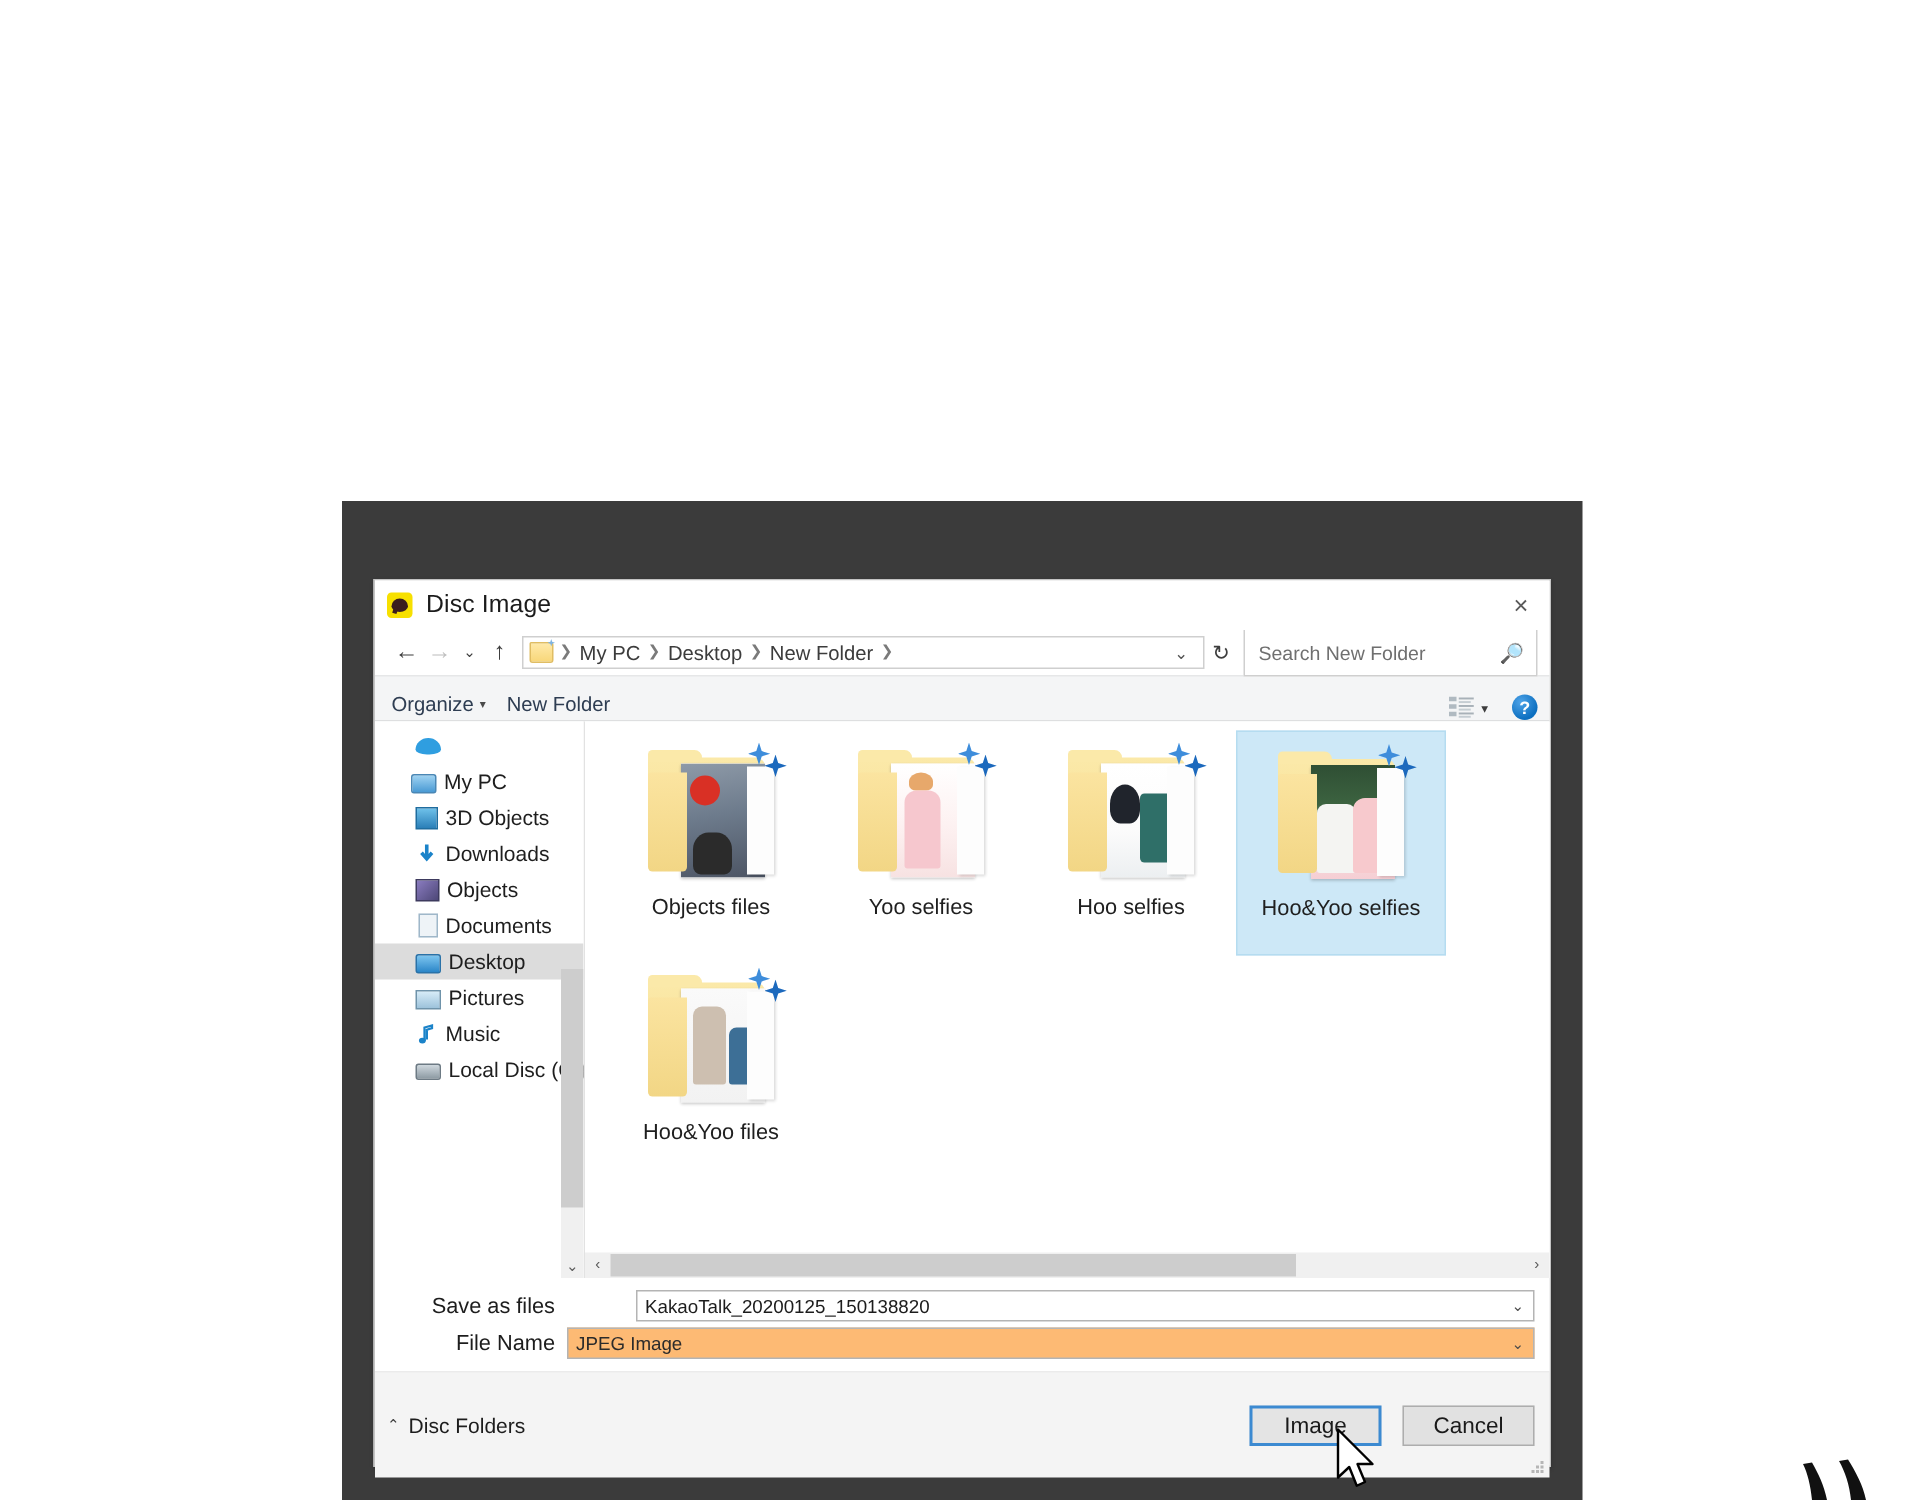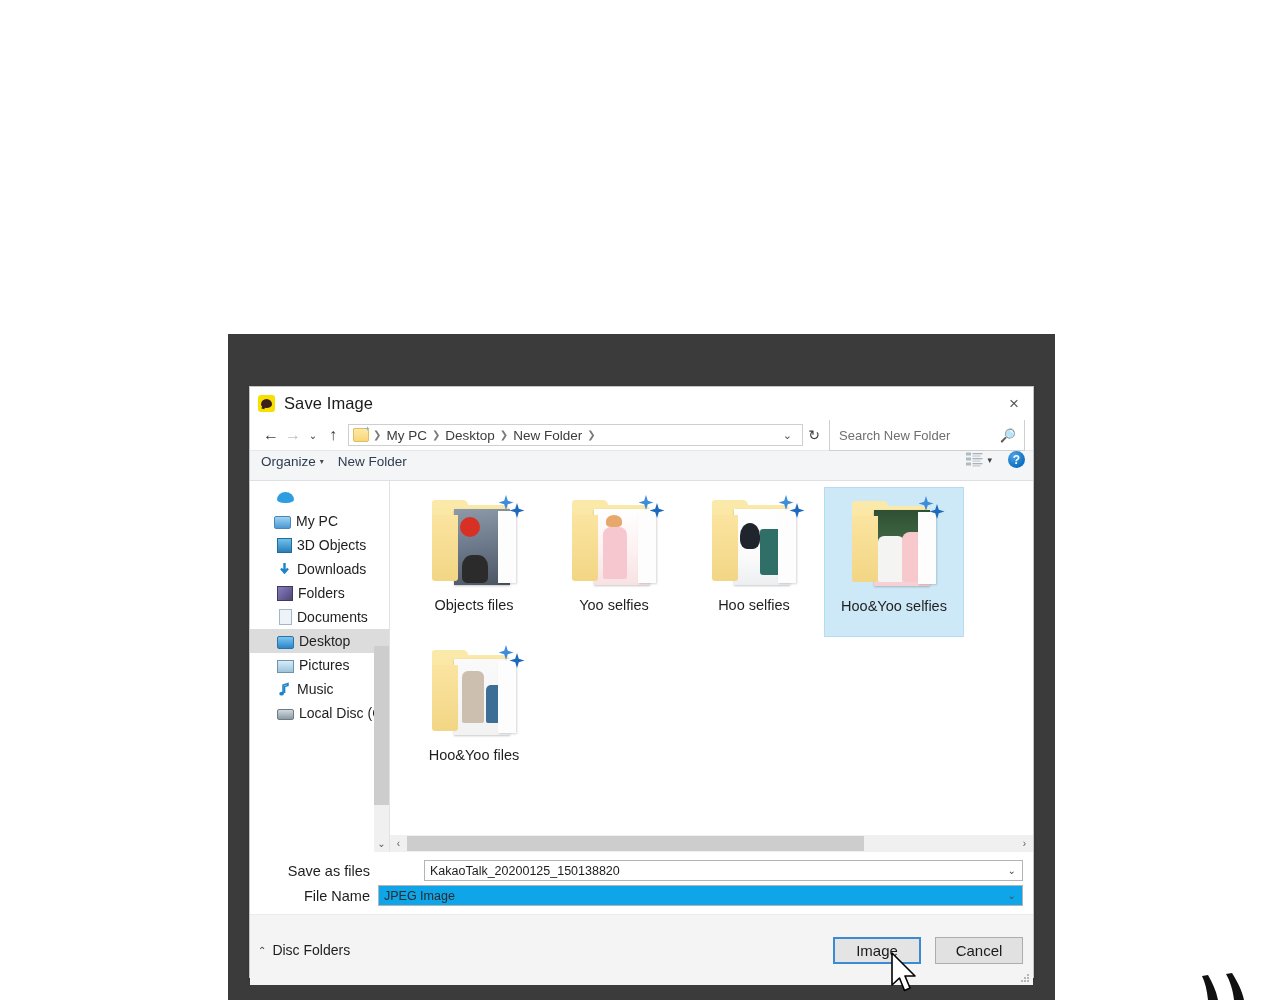--- a/index.html
+++ b/index.html
@@ -201,21 +201,21 @@
   .search-box input::placeholder { color: #6f6f6f; }
   .search-ico { color: #3f3f3f; font-size: 13px; padding-left: 4px; transform: scaleX(-1); }
 
   
   .cmdbar {
     height: 29px;
     background: #f4f5f6;
     border-top: 1px solid #e6e7e8;
     border-bottom: 1px solid #dedfe0;
     display: flex;
-    align-items: flex-start;
+    align-items: flex-end;
     padding: 0 8px 0 4px;
     font-size: 13.5px;
     color: #2e3d52;
   }
   .cmd-item {
     padding: 3px 7px;
     cursor: pointer;
     display: flex;
     align-items: center;
     gap: 4px;
@@ -519,21 +519,21 @@
     border: 1px solid #b4b4b4;
     display: flex;
     align-items: center;
     padding: 0 2px 0 5px;
     box-sizing: border-box;
     font-size: 12.5px;
     color: #1c1c1c;
     min-width: 0;
   }
   .combo.white { background: #ffffff; margin-left: 46px; }
-  .combo.grey  { background: #0ea5e9; color: #2b2b2b; }
+  .combo.grey  { background: #fdba74; color: #2b2b2b; }
   .combo-val { flex: 1 1 auto; overflow: hidden; white-space: nowrap; }
   .combo-caret { font-size: 10px; color: #4a4a4a; padding: 0 4px; flex: 0 0 auto; }
 
   
   .footer {
     position: relative;
     height: 70px;
     background: #f4f4f4;
     border-top: 1px solid #ebebeb;
     display: flex;
@@ -605,21 +605,21 @@
 <body>
 
 <div id="canvas">
 
   <div class="app-frame"></div>
 
   <div class="dialog">
 
     <div class="titlebar">
       <span class="kakao-icon"></span>
-      <span class="title-text">Save Image</span>
+      <span class="title-text">Disc Image</span>
       <span class="close-btn">×</span>
     </div>
 
     <div class="addr-row">
       <span class="nav-btn">←</span>
       <span class="nav-btn disabled">→</span>
       <span class="nav-btn small">⌄</span>
       <span class="nav-btn">↑</span>
 
       <div class="addr-box">
@@ -692,21 +692,21 @@
             <span class="tree-ico ti-dl">
               <svg viewBox="0 0 15 15" width="15" height="15">
                   <path d="M7.5 1 L7.5 9 M4 6.5 L7.5 10.5 L11 6.5" stroke="#1b83c9" stroke-width="2.4" fill="none"></path>
                 </svg>
             </span>
             <span>Downloads</span>
           </div>
 
           <div class="tree-row indent1">
             <span class="tree-ico ti-vid"></span>
-            <span>Folders</span>
+            <span>Objects</span>
           </div>
 
           <div class="tree-row indent1">
             <span class="tree-ico ti-doc"></span>
             <span>Documents</span>
           </div>
 
           <div class="tree-row indent1 selected">
             <span class="tree-ico ti-desk"></span>
             <span>Desktop</span>

